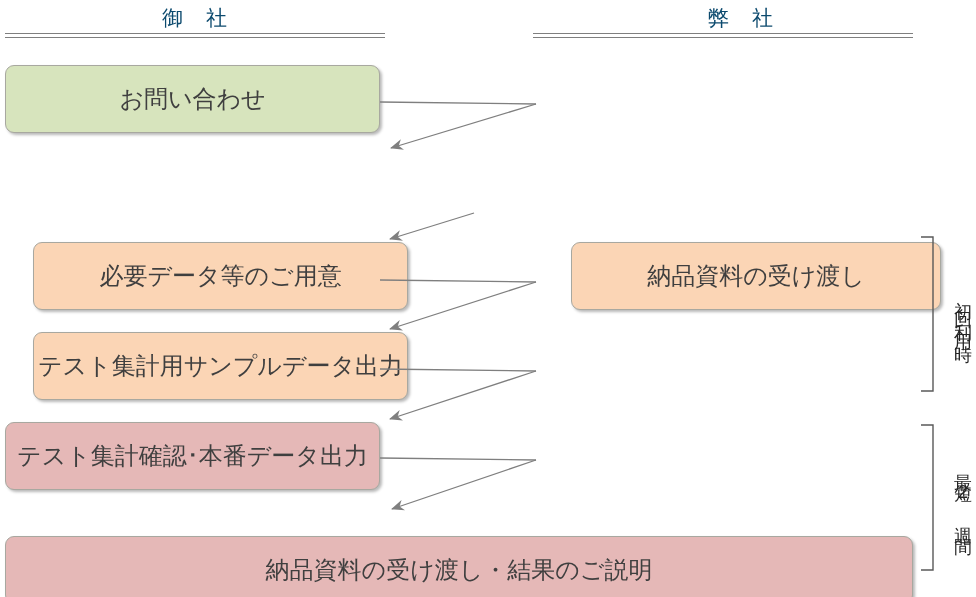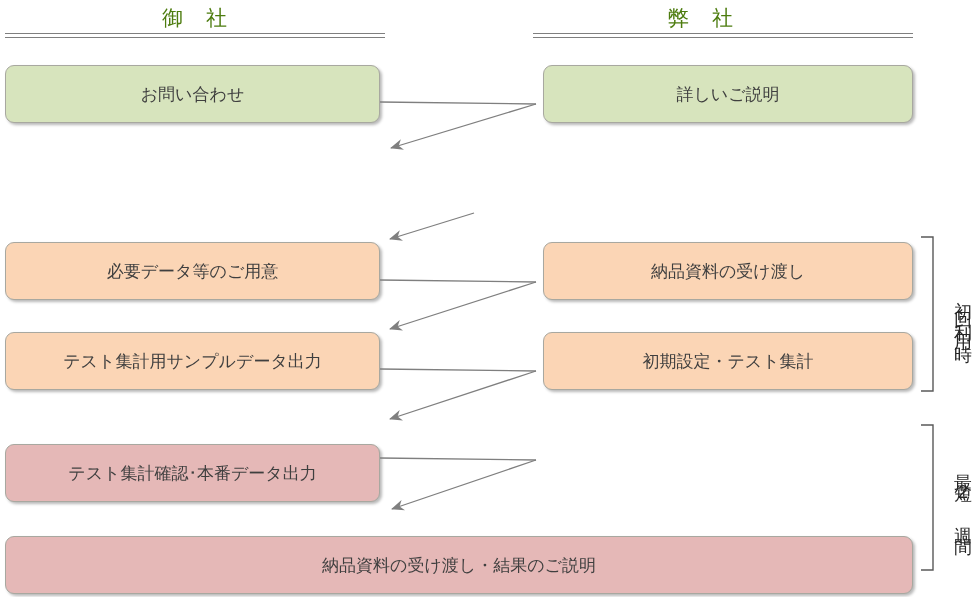--- a/index.html
+++ b/index.html
@@ -10,40 +10,40 @@
     --arrow:#7f7f7f;
     --bracket:#595959;
     --text:#3f3f3f;
     --underline:#7f7f7f;
   }
   html,body{margin:0;padding:0;background:#fff;}
   body{font-family:"Liberation Sans","DejaVu Sans",sans-serif;}
   #canvas{position:relative;width:976px;height:597px;background:#ffffff;overflow:hidden;}
 
   .col-header{position:absolute;top:4px;width:380px;text-align:center;
-    font-size:21px;color:#4d7c0f;letter-spacing:1px;}
+    font-size:21px;color:#0c4a6e;letter-spacing:1px;}
   .hdr-left{left:5px;}
-  .hdr-right{left:511px;}
+  .hdr-right{left:551px;}
   .dbl-underline{position:absolute;top:33px;width:380px;height:3px;
     border-top:1px solid var(--underline);border-bottom:1px solid var(--underline);}
   .ul-left{left:5px;}
   .ul-right{left:533px;}
 
-  .step{position:absolute;height:58px;box-sizing:border-box;
+  .step{position:absolute;height:68px;box-sizing:border-box;
     display:flex;align-items:center;justify-content:center;
-    font-size:17px;color:var(--text);text-align:center;
+    font-size:24px;color:var(--text);text-align:center;
     border:1px solid var(--box-border);border-radius:9px;
     box-shadow:2px 2px 3px rgba(0,0,0,0.28);}
   .green{background:var(--step-green);}
-  .orange{background:var(--step-orange);}
+  .orange{background:var(--step-orange);margin-left:28px;}
   .pink{background:var(--step-pink);}
   .p-l{left:5px;width:375px;}
   .p-r{left:543px;width:370px;}
   .p-f{left:5px;width:908px;}
-  .r1{top:65px;}.r2{top:153px;}.r3{top:242px;}.r4{top:332px;text-align:center;}.r5{top:444px;}.r6{top:536px;}
+  .r1{top:65px;}.r2{top:153px;}.r3{top:242px;}.r4{top:332px;text-align:center;}.r5{top:422px;}.r6{top:536px;}
 
   #flow-svg{position:absolute;left:0;top:0;width:976px;height:597px;pointer-events:none;}
   #flow-svg line{stroke:var(--arrow);stroke-width:1.3;}
   #flow-svg path.bracket{stroke:var(--bracket);stroke-width:1.4;fill:none;}
 
   .vtext{position:absolute;left:941px;width:34px;
     writing-mode:vertical-rl;text-orientation:upright;
     font-size:18px;letter-spacing:11px;color:#262626;text-align:center;}
   .vt1{top:237px;height:154px;}
   .vt2{top:425px;height:145px;}
@@ -52,25 +52,23 @@
 <body>
 
 <div id="canvas">
 
   <div class="col-header hdr-left">御　社</div>
   <div class="col-header hdr-right">弊　社</div>
   <div class="dbl-underline ul-left"></div>
   <div class="dbl-underline ul-right"></div>
 
   <div class="step green p-l r1">お問い合わせ</div>
-  <div class="step green p-r r1">詳しいご説明</div>
   <div class="step orange p-l r3">必要データ等のご用意</div>
   <div class="step orange p-r r3">納品資料の受け渡し</div>
   <div class="step orange p-l r4">テスト集計用サンプルデータ出力</div>
-  <div class="step orange p-r r4">初期設定・テスト集計</div>
   <div class="step pink p-l r5">テスト集計確認･本番データ出力</div>
   <div class="step pink p-f r6">納品資料の受け渡し・結果のご説明</div>
 
   <svg id="flow-svg" viewBox="0 0 976 597">
     <defs>
       <marker id="arrowhead" markerWidth="15" markerHeight="11" refX="12" refY="5.5" orient="auto" markerUnits="userSpaceOnUse">
         <path d="M0,0 L13,5.5 L0,11 L4,5.5 Z" fill="#7f7f7f"></path>
       </marker>
     </defs>
 

